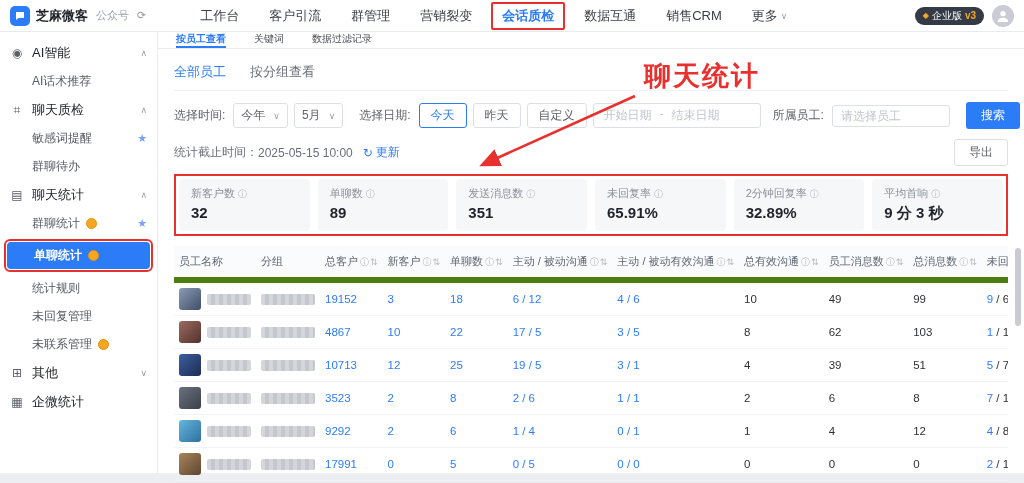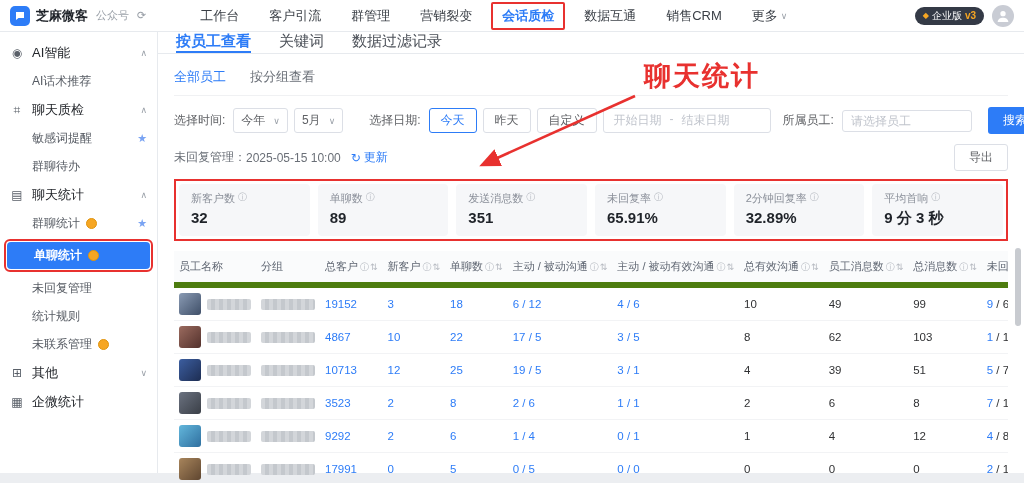--- a/index.html
+++ b/index.html
@@ -49,51 +49,51 @@
   .s-item.child{font-size:12px;color:#555a62;padding-left:32px;height:28px;}
   .s-item .chev{margin-left:auto;}
   .star{margin-left:auto;color:#7aa4f3;font-size:11px;}
   .vip{width:11px;height:11px;border-radius:50%;background:#f6a623;margin-left:6px;
     display:inline-block;border:1px solid #e0940e;}
   .annot-side{border:2px solid var(--red);border-radius:6px;margin:2px 4px;padding:1px;}
   .annot-side .s-item{background:var(--blue);color:#fff;border-radius:4px;height:27px;padding-left:27px;font-weight:bold;}
   
   .main{flex:1;min-width:0;display:flex;flex-direction:column;background:#fff;}
   .main-tabs{height:34px;border-bottom:1px solid var(--bd);display:flex;gap:28px;
-    padding:0 18px;font-size:15px;color:#4a4f57;}
+    padding:0 18px;font-size:10px;color:#4a4f57;}
   .mtab{display:flex;align-items:center;height:100%;border-bottom:2px solid transparent;cursor:pointer;}
   .mtab.active{color:var(--blue);border-bottom-color:var(--blue);font-weight:bold;}
   .content{padding:8px 16px 0 16px;position:relative;flex:1;min-width:0;}
   .sub-tabs{display:flex;gap:24px;font-size:13px;color:#6a6f77;padding:6px 0 9px;border-bottom:1px solid #f0f1f3;}
   .stab{cursor:pointer;}
   .stab.active{color:var(--blue);}
   
   .filters{display:flex;align-items:center;gap:6px;margin-top:11px;font-size:12px;color:#606266;white-space:nowrap;}
   .f-label{margin-right:2px;text-align:right;}
   .sel{border:1px solid #dcdfe6;border-radius:3px;padding:3px 7px;display:flex;align-items:center;
     gap:8px;color:#606266;cursor:pointer;background:#fff;}
   .qbtn{border:1px solid #dcdfe6;border-radius:3px;padding:3px 11px;background:#fff;color:#606266;cursor:pointer;font-size:12px;}
   .qbtn.active{border-color:var(--blue);color:var(--blue);}
   .range{border:1px solid #dcdfe6;border-radius:3px;padding:3px 10px;display:flex;gap:8px;
     color:#c0c4cc;min-width:168px;cursor:pointer;background:#fff;}
-  .inp{border:1px solid #dcdfe6;border-radius:3px;padding:3px 8px;width:130px;font-size:12px;
+  .inp{border:1px solid #dcdfe6;border-radius:3px;padding:3px 8px;width:118px;font-size:12px;
     color:#606266;font-family:inherit;}
   .inp::placeholder{color:#c0c4cc;}
   .btn-primary{background:var(--blue);color:#fff;border:none;border-radius:3px;
     padding:5px 15px;font-size:12px;margin-left:10px;cursor:pointer;font-family:inherit;}
   
   .meta-row{display:flex;align-items:center;margin-top:10px;font-size:12px;color:#6a6f77;}
   .refresh{color:var(--blue);margin-left:10px;cursor:pointer;display:flex;align-items:center;gap:3px;}
   .btn-export{margin-left:auto;background:#fff;color:#606266;border:1px solid #dcdfe6;
     border-radius:3px;padding:4px 14px;font-size:12px;cursor:pointer;font-family:inherit;}
   
   .annot-stats{border:2px solid var(--red);margin-top:8px;padding:3px;}
   .stats-row{display:flex;gap:8px;}
   .card{flex:1;background:#f6f7f9;border-radius:4px;padding:7px 12px 8px;}
-  .card-label{font-size:11px;color:var(--muted);display:flex;align-items:flex-start;gap:3px;}
+  .card-label{font-size:11px;color:var(--muted);display:flex;align-items:flex-end;gap:3px;}
   .card-value{font-size:15px;font-weight:bold;color:#1f2329;margin-top:3px;}
   .hint{font-size:9px;color:#b6bac1;}
   .sort{font-size:9px;color:#b6bac1;margin-left:1px;}
   
   .tbl-wrap{margin-top:10px;overflow:hidden;}
   table{border-collapse:collapse;width:100%;}
   th{background:#fafbfc;color:#5f6672;font-weight:normal;font-size:11px;text-align:left;
     padding:8px 5px;white-space:nowrap;border-bottom:6px solid #4d7c0f;}
   th .hl{margin-right:2px;}
   td{font-size:11.5px;color:#303133;padding:5px;border-bottom:1px solid #f2f3f5;white-space:nowrap;}
@@ -187,24 +187,24 @@
       <span class="vip"></span>
       <span class="star">★</span>
     </div>
     <div class="annot-side">
       <div class="s-item child selected">
         <span>单聊统计</span>
         <span class="vip"></span>
       </div>
     </div>
     <div class="s-item child">
+      <span>统计规则</span>
+    </div>
+    <div class="s-item child">
       <span>未回复管理</span>
-    </div>
-    <div class="s-item child">
-      <span>统计规则</span>
     </div>
     <div class="s-item child">
       <span>未联系管理</span>
       <span class="vip"></span>
     </div>
     <div class="s-item section">
       <span class="s-ico">⊞</span>
       <span>其他</span>
       <span class="chev">∨</span>
     </div>
@@ -230,37 +230,37 @@
       <div class="filters">
         <span class="f-label">选择时间:</span>
         <span class="sel">
           <span>今年</span>
           <span class="chev">∨</span>
         </span>
         <span class="sel">
           <span>5月</span>
           <span class="chev">∨</span>
         </span>
-        <span class="f-label" style="margin-left:20px;">选择日期:</span>
+        <span class="f-label" style="margin-left:10px;">选择日期:</span>
         <button class="qbtn active">今天</button>
         <button class="qbtn">昨天</button>
         <button class="qbtn">自定义</button>
         <span class="range">
           <span>开始日期</span>
           <span>-</span>
           <span>结束日期</span>
         </span>
         <span class="f-label" style="margin-left:6px;">所属员工:</span>
         <input class="inp" placeholder="请选择员工" style="">
         <button class="btn-primary">搜索</button>
 
       </div>
 
       <div class="meta-row">
-        <span>未回复管理：</span>
+        <span>统计截止时间：</span>
         <span>2025-05-15 10:00</span>
         <span class="refresh">
           <span>↻</span>
           <span>更新</span>
         </span>
         <button class="btn-export">导出</button>
       </div>
 
       <div class="annot-stats">
         <div class="stats-row">

